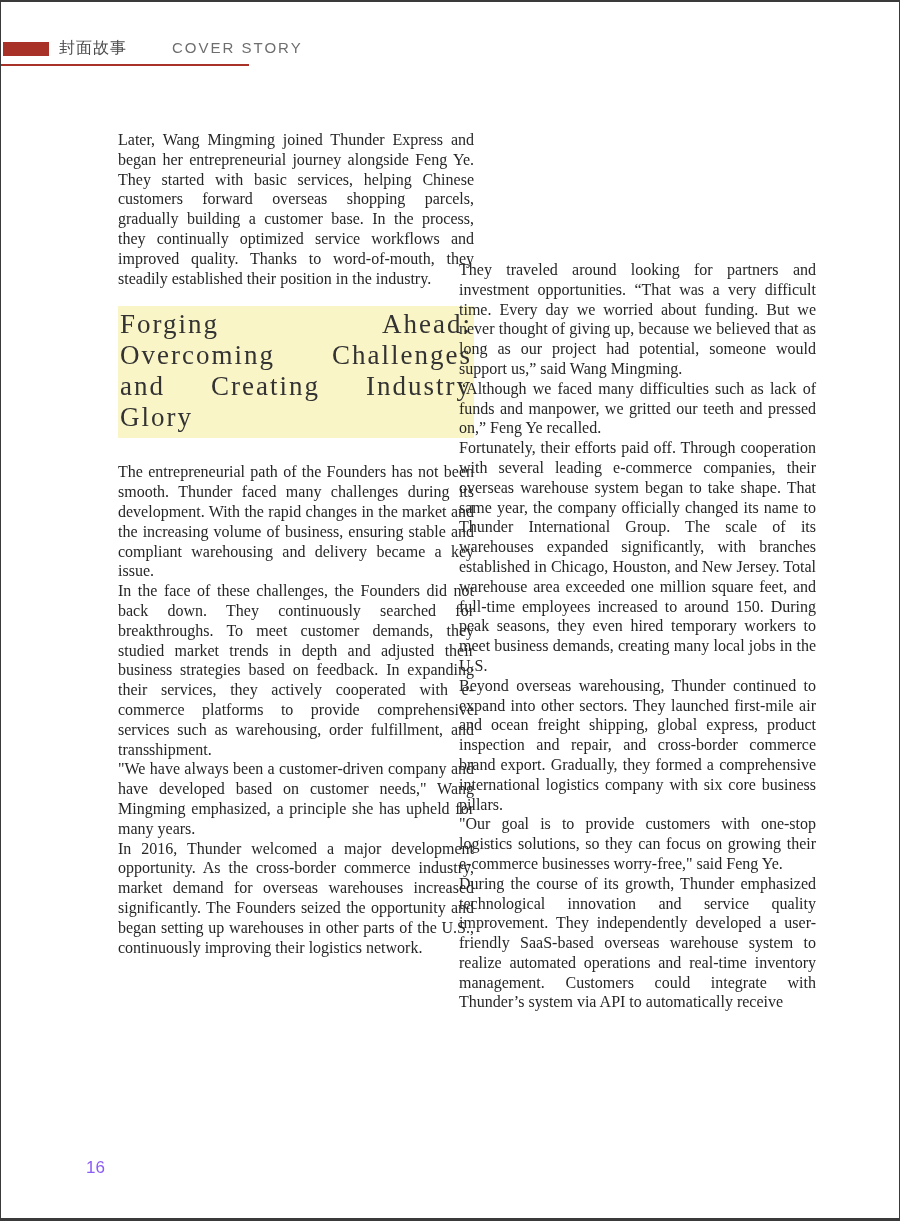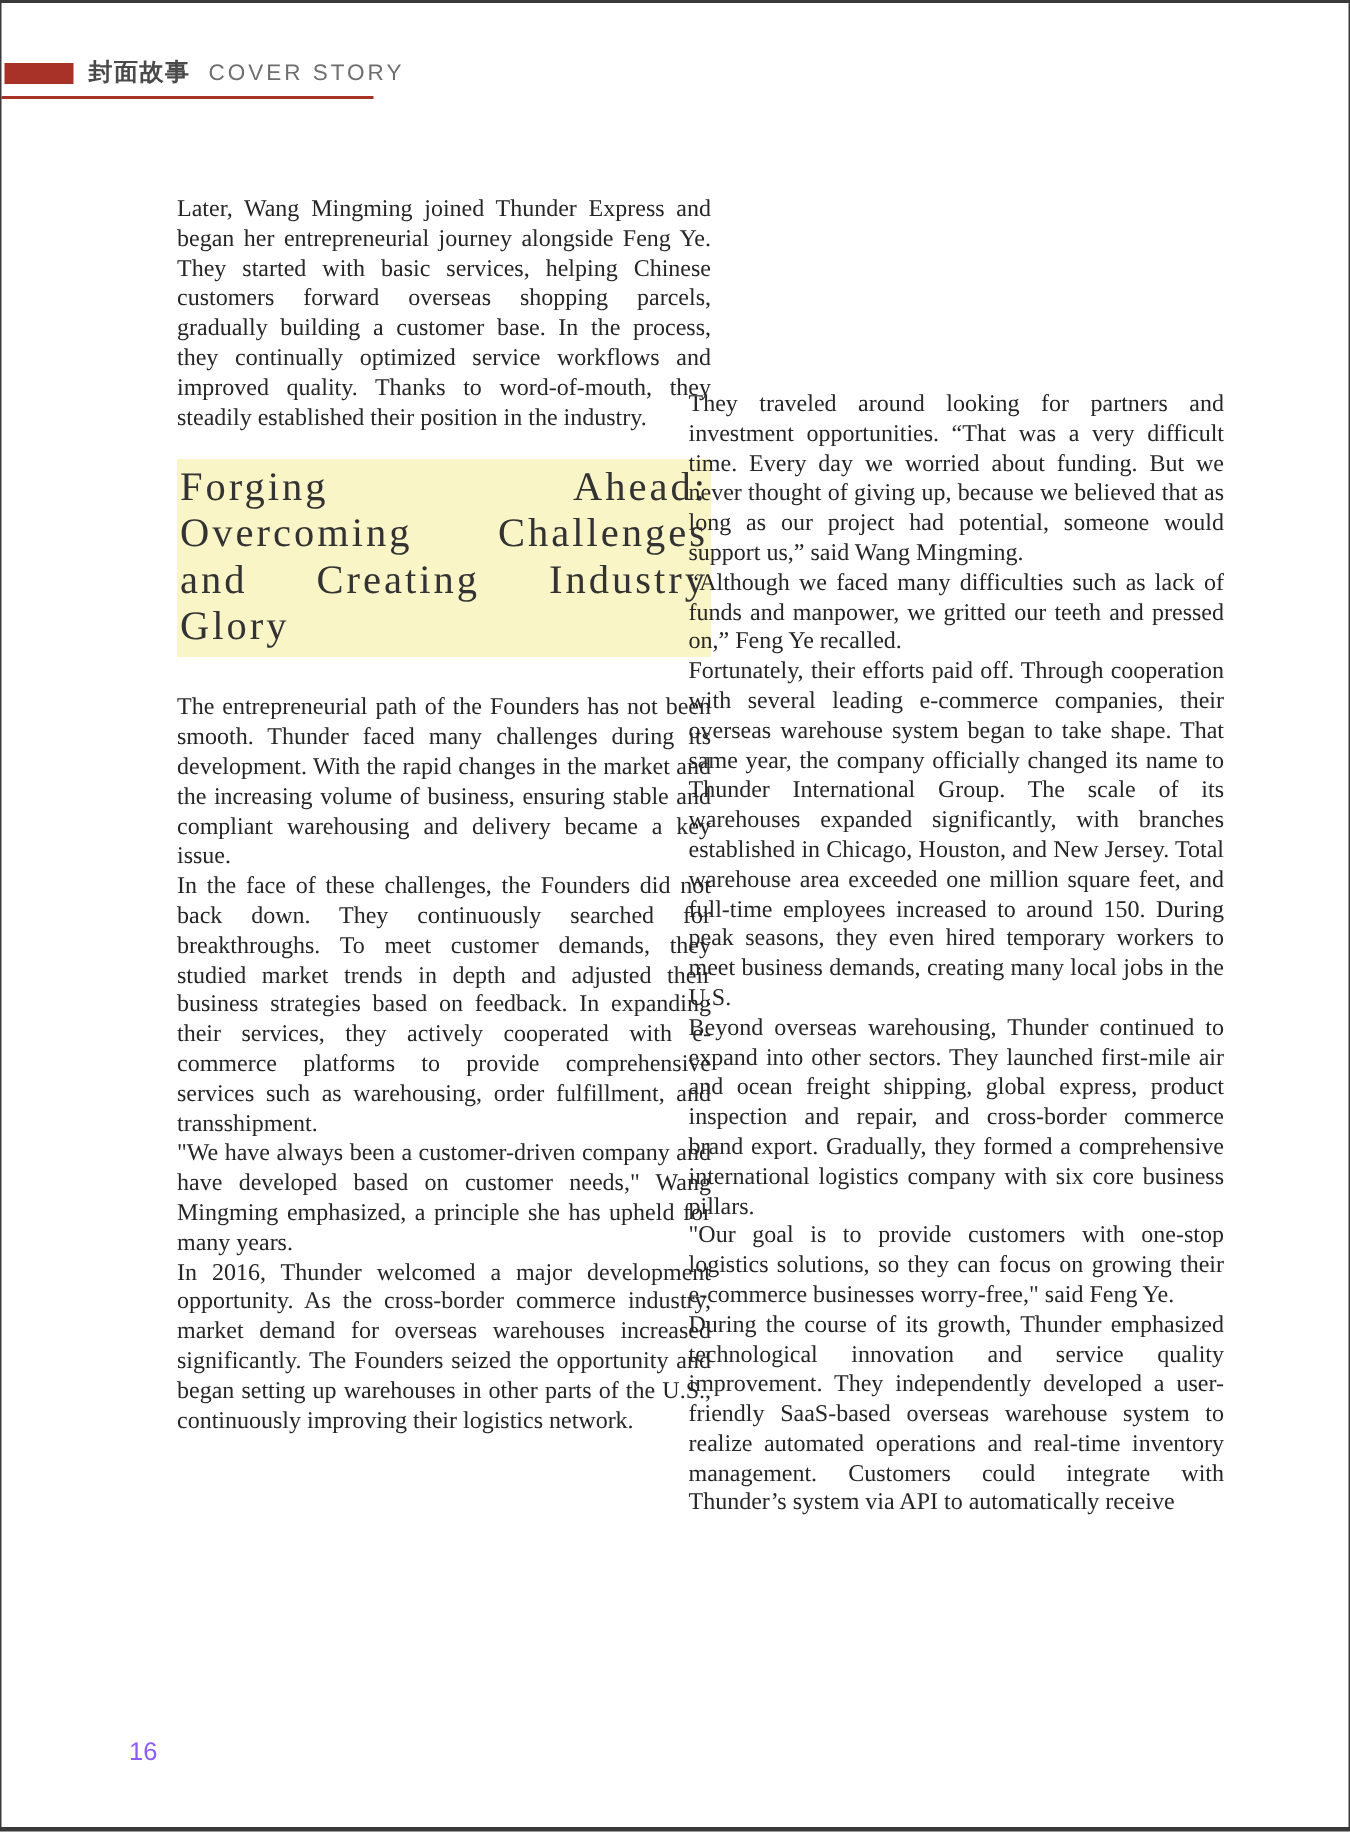--- a/index.html
+++ b/index.html
@@ -36,28 +36,29 @@
     position: absolute;
     left: 58px; top: 36px;
     display: flex;
     align-items: baseline;
     gap: 12px;
     font-family: "Liberation Sans", sans-serif;
     white-space: nowrap;
   }
   .header .cn {
     font-size: 16px;
-    font-weight: bold;
+    font-weight: normal;
     color: #4a4a4a;
     letter-spacing: 1px;
   }
   .header .en {
     font-size: 15px;
     color: #6e6e6e;
     letter-spacing: 2px;
+    margin-left: 33px;
   }
   .header .rule {
     position: absolute;
     left: 0; top: 62px;
     width: 248px; height: 2px;
     background: var(--accent-red);
   }
   
   .col {
     position: absolute;

